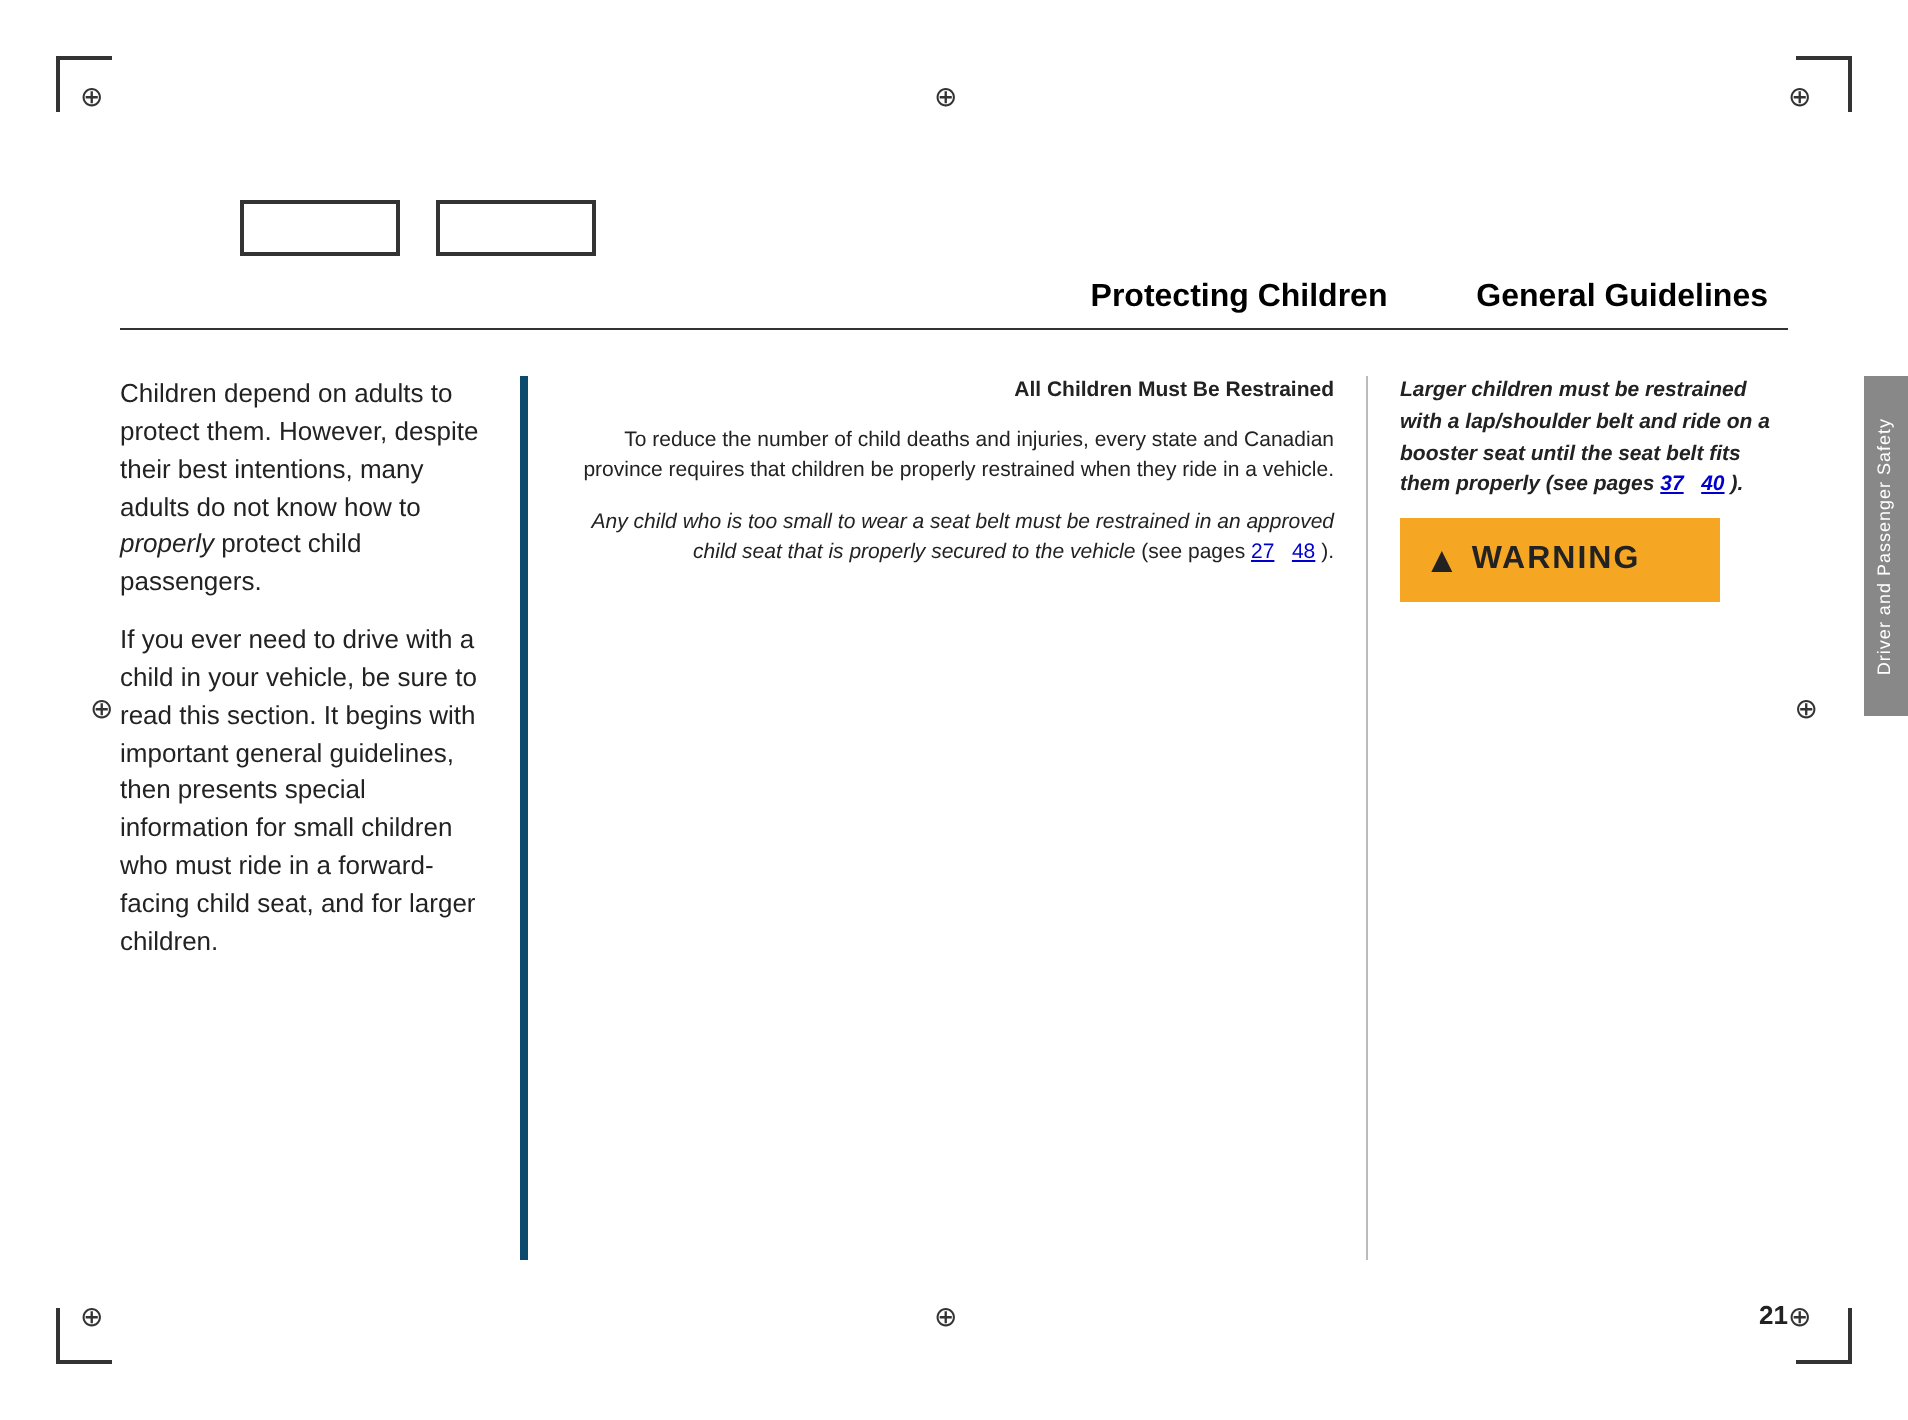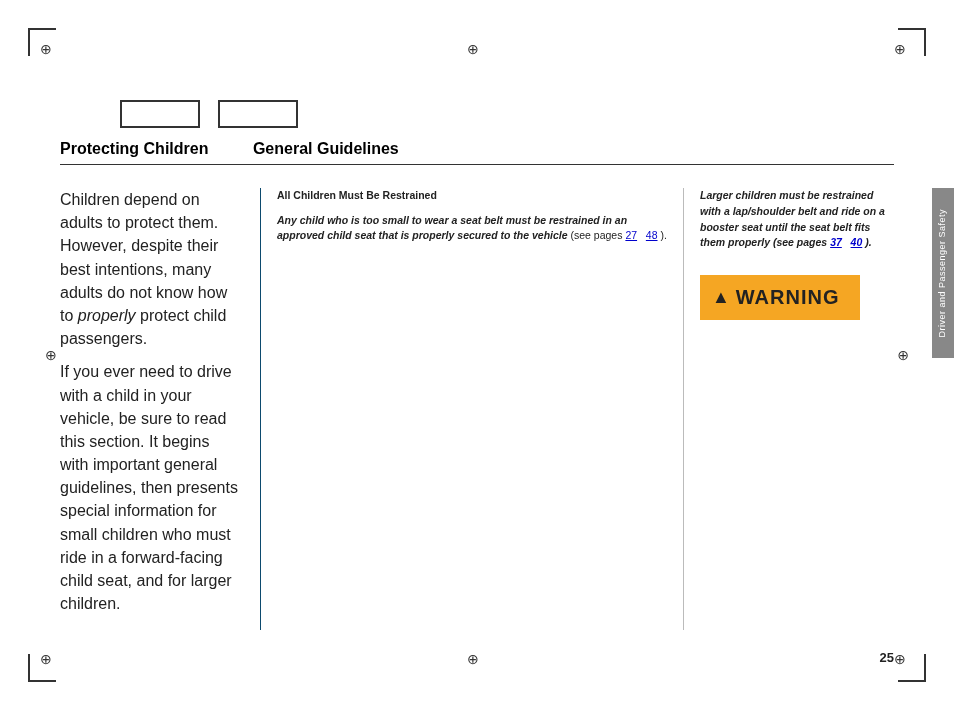--- a/index.html
+++ b/index.html
@@ -65,20 +65,21 @@
 
     
     .header-area {
       position: absolute;
       top: 140px;
       left: 60px;
       right: 60px;
     }
 
     .header-title {
+      text-align: right;
       padding-right: 10px;
       padding-bottom: 4px;
       font-size: 16px;
       font-weight: bold;
     }
 
     .header-protecting {
       display: inline;
       margin-right: 40px;
     }
@@ -102,57 +103,58 @@
       bottom: 80px;
       display: flex;
       gap: 0;
     }
 
     
     .left-column {
       width: 200px;
       flex-shrink: 0;
       padding-right: 18px;
-      font-size: 16px;
+      font-size: 13px;
       line-height: 1.45;
       color: #222;
     }
 
     .left-column p {
       margin-bottom: 10px;
     }
 
     .left-column em {
       font-style: italic;
     }
 
     
     .center-column {
       flex: 1;
       padding: 0 16px;
       font-size: 10.5px;
       line-height: 1.45;
       color: #222;
-      border-left: 1px solid #0c4a6e;
+      border-left: 4px solid #0c4a6e;
       border-right: 1px solid #bbb;
+      text-align: right;
     }
 
     .center-column p {
       margin-bottom: 10px;
     }
 
     .center-heading {
       font-weight: bold;
       font-size: 10.5px;
       margin-bottom: 4px;
     }
 
     .center-column em {
       font-style: italic;
-      font-weight: bold;
+      font-weight: normal;
     }
 
     .page-link {
       color: #0000cc;
       text-decoration: underline;
       font-size: 10.5px;
     }
 
     
     .right-column {
@@ -163,35 +165,35 @@
       line-height: 1.45;
       color: #222;
       position: relative;
     }
 
     .right-text {
       font-style: italic;
       font-weight: bold;
       font-size: 10.5px;
       line-height: 1.5;
-      margin-bottom: 24px;
+      margin-bottom: 8px;
     }
 
     .warning-box {
       background: #f5a623;
       padding: 8px 12px;
       display: flex;
       align-items: center;
       gap: 8px;
       margin-bottom: 0;
       width: 160px;
     }
 
     .warning-text-label {
-      font-size: 20px;
+      font-size: 16px;
       font-weight: bold;
       color: #222;
       letter-spacing: 1px;
       text-transform: uppercase;
     }
 
     
     .side-tab {
       position: absolute;
       right: -60px;
@@ -268,20 +270,23 @@
         Children depend on adults to protect them. However, despite their best intentions, many adults do not know how to <em>properly</em> protect child passengers.
       </p>
       <p>
         If you ever need to drive with a child in your vehicle, be sure to read this section. It begins with important general guidelines, then presents special information for small children who must ride in a forward-facing child seat, and for larger children.
       </p>
     </div>
 
     <div class="center-column">
       <p class="center-heading">All Children Must Be Restrained</p>
       <p>
+        To reduce the number of child deaths and injuries, every state and Canadian province requires that children be properly restrained when they ride in a vehicle.
+      </p>
+      <p>
         <em>Any child who is too small to wear a seat belt must be restrained in an approved child seat that is properly secured to the vehicle</em> (see pages&nbsp;<span class="page-link">27</span>&nbsp;&nbsp;&nbsp;<span class="page-link">48</span> ).
       </p>
     </div>
 
     <div class="right-column">
       <p class="right-text">
         <em>Larger children must be restrained with a lap/shoulder belt and ride on a booster seat until the seat belt fits them properly</em> (see pages <span class="page-link">37</span>&nbsp;&nbsp;&nbsp;<span class="page-link">40</span> ).
       </p>
 
       <div class="warning-box">
@@ -291,15 +296,15 @@
         </div>
       </div>
 
       <div class="side-tab">
         <span class="side-tab-text">Driver and Passenger Safety</span>
       </div>
     </div>
 
   </div>
 
-  <div class="page-number">25</div>
+  <div class="page-number">21</div>
 
 </div>
 
 </body></html>

